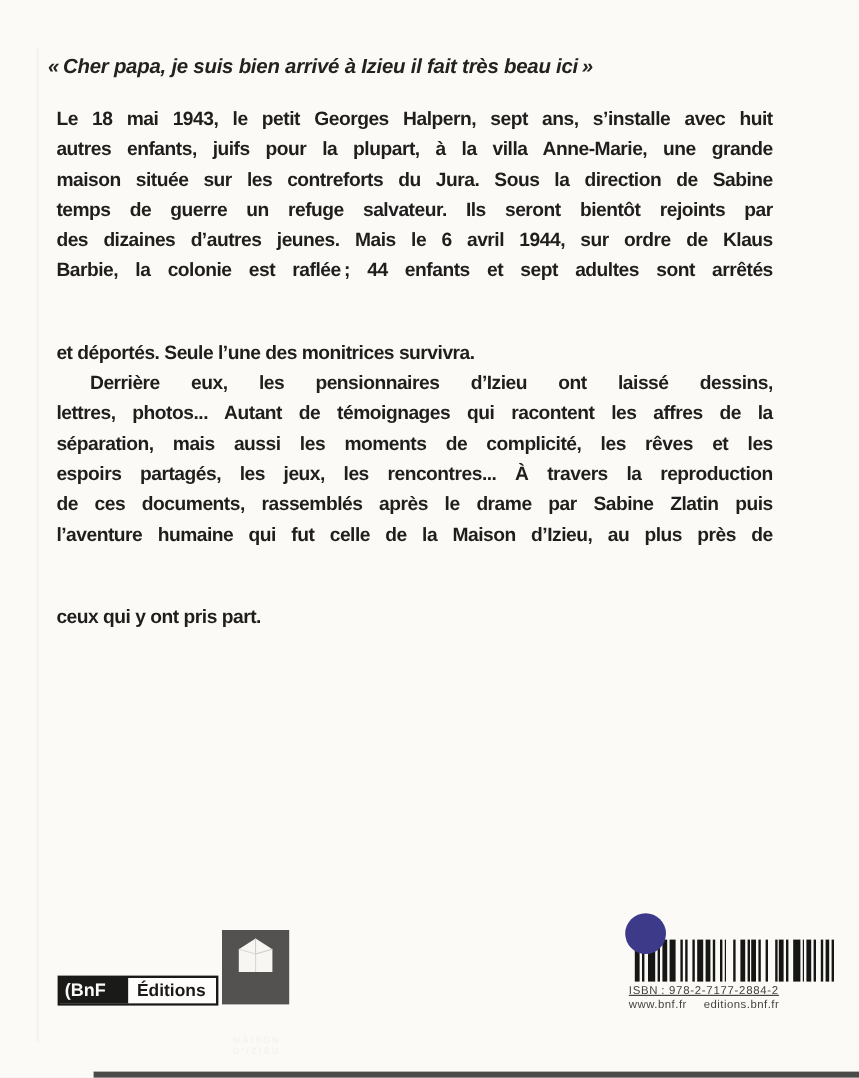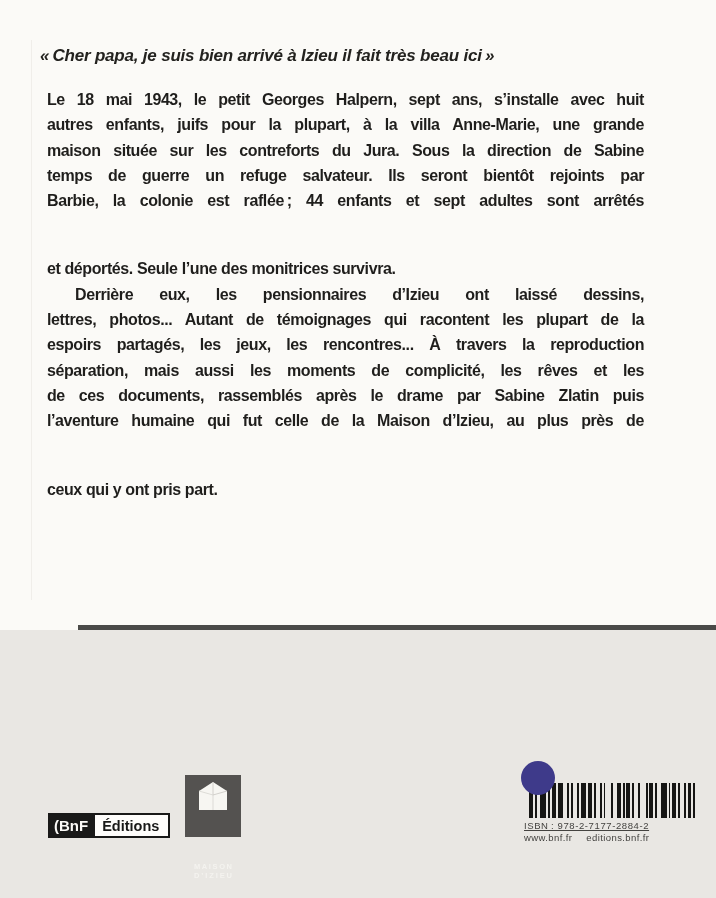--- a/index.html
+++ b/index.html
@@ -2,21 +2,21 @@
 <html style="--background: #fbfaf7; --text: #1f1e1c; --dot: #3e3a8a; --maison_logo_bg: #545250; --bnf_black: #1a1a19; --scan_edge: #4a4a48;"><head>
 <meta charset="utf-8">
 <style>
   :root{
     --background:#fbfaf7; --text:#1f1e1c; --dot:#3e3a8a;
     --maison_logo_bg:#545250; --bnf_black:#1a1a19; --scan_edge:#4a4a48;
   }
   html,body{margin:0;padding:0;}
   body{width:716px;height:898px;overflow:hidden;background:#e9e7e3;}
   .page{
-    position:relative;width:716px;height:630px;background:var(--background);
+    position:relative;width:716px;height:898px;background:var(--background);
     font-family:"Liberation Sans",sans-serif;color:var(--text);
   }
   .crease{position:absolute;left:31px;top:40px;bottom:30px;width:1px;background:rgba(60,50,40,0.06);}
   .content{position:absolute;left:47px;top:46px;width:597px;}
   .quote{
     font-style:italic;font-weight:700;font-size:17px;letter-spacing:-0.2px;
     white-space:nowrap;margin-left:-7px;color:#23221f;
   }
   .body-text{margin-top:21px;}
   .line{
@@ -25,21 +25,21 @@
   }
   .line.last{text-align-last:left;margin-top:43px;}
   .line.indent{text-indent:28px;}
   
   .bnf-logo{
     position:absolute;left:48px;top:813px;height:25px;display:flex;align-items:stretch;
     border:2px solid #191918;background:#fff;box-sizing:border-box;
   }
   .bnf-left{
     background:var(--bnf_black);color:#fbfaf7;font-weight:700;font-size:15px;
-    display:flex;align-items:center;padding:0 7px 0 4px;letter-spacing:0;
+    display:flex;align-items:center;padding:0 19px 0 4px;letter-spacing:0;
   }
   .bnf-right{
     color:#191918;font-weight:700;font-size:14.5px;display:flex;align-items:center;
     padding:0 9px 0 7px;background:#fefdfb;
   }
   .maison-logo{
     position:absolute;left:185px;top:775px;width:56px;height:62px;
     background:var(--maison_logo_bg);display:flex;flex-direction:column;
     align-items:center;justify-content:flex-start;box-sizing:border-box;padding-top:6px;gap:48px;
   }
@@ -74,28 +74,29 @@
   <div class="crease"></div>
 
   <div class="content">
     <div class="quote">« Cher papa, je suis bien arrivé à Izieu il fait très beau ici »</div>
     <div class="body-text">
         <div>
           <div class="line">Le 18 mai 1943, le petit Georges Halpern, sept ans, s’installe avec huit</div>
           <div class="line">autres enfants, juifs pour la plupart, à la villa Anne-Marie, une grande</div>
           <div class="line">maison située sur les contreforts du Jura. Sous la direction de Sabine</div>
           <div class="line">temps de guerre un refuge salvateur. Ils seront bientôt rejoints par</div>
+          <div class="line">des dizaines d’autres jeunes. Mais le 6 avril 1944, sur ordre de Klaus</div>
           <div class="line">Barbie, la colonie est raflée ; 44 enfants et sept adultes sont arrêtés</div>
           <div class="line last">et déportés. Seule l’une des monitrices survivra.</div>
         </div>
         <div>
           <div class="line indent">Derrière eux, les pensionnaires d’Izieu ont laissé dessins,</div>
-          <div class="line">lettres, photos... Autant de témoignages qui racontent les plupart de la</div>
+          <div class="line">lettres, photos... Autant de témoignages qui racontent les affres de la</div>
+          <div class="line">séparation, mais aussi les moments de complicité, les rêves et les</div>
           <div class="line">espoirs partagés, les jeux, les rencontres... À travers la reproduction</div>
-          <div class="line">séparation, mais aussi les moments de complicité, les rêves et les</div>
           <div class="line">de ces documents, rassemblés après le drame par Sabine Zlatin puis</div>
           <div class="line">l’aventure humaine qui fut celle de la Maison d’Izieu, au plus près de</div>
           <div class="line last">ceux qui y ont pris part.</div>
         </div>
       </div>
   </div>
 
   <div class="bnf-logo">
     <div class="bnf-left">(BnF</div>
     <div class="bnf-right">Éditions</div>

